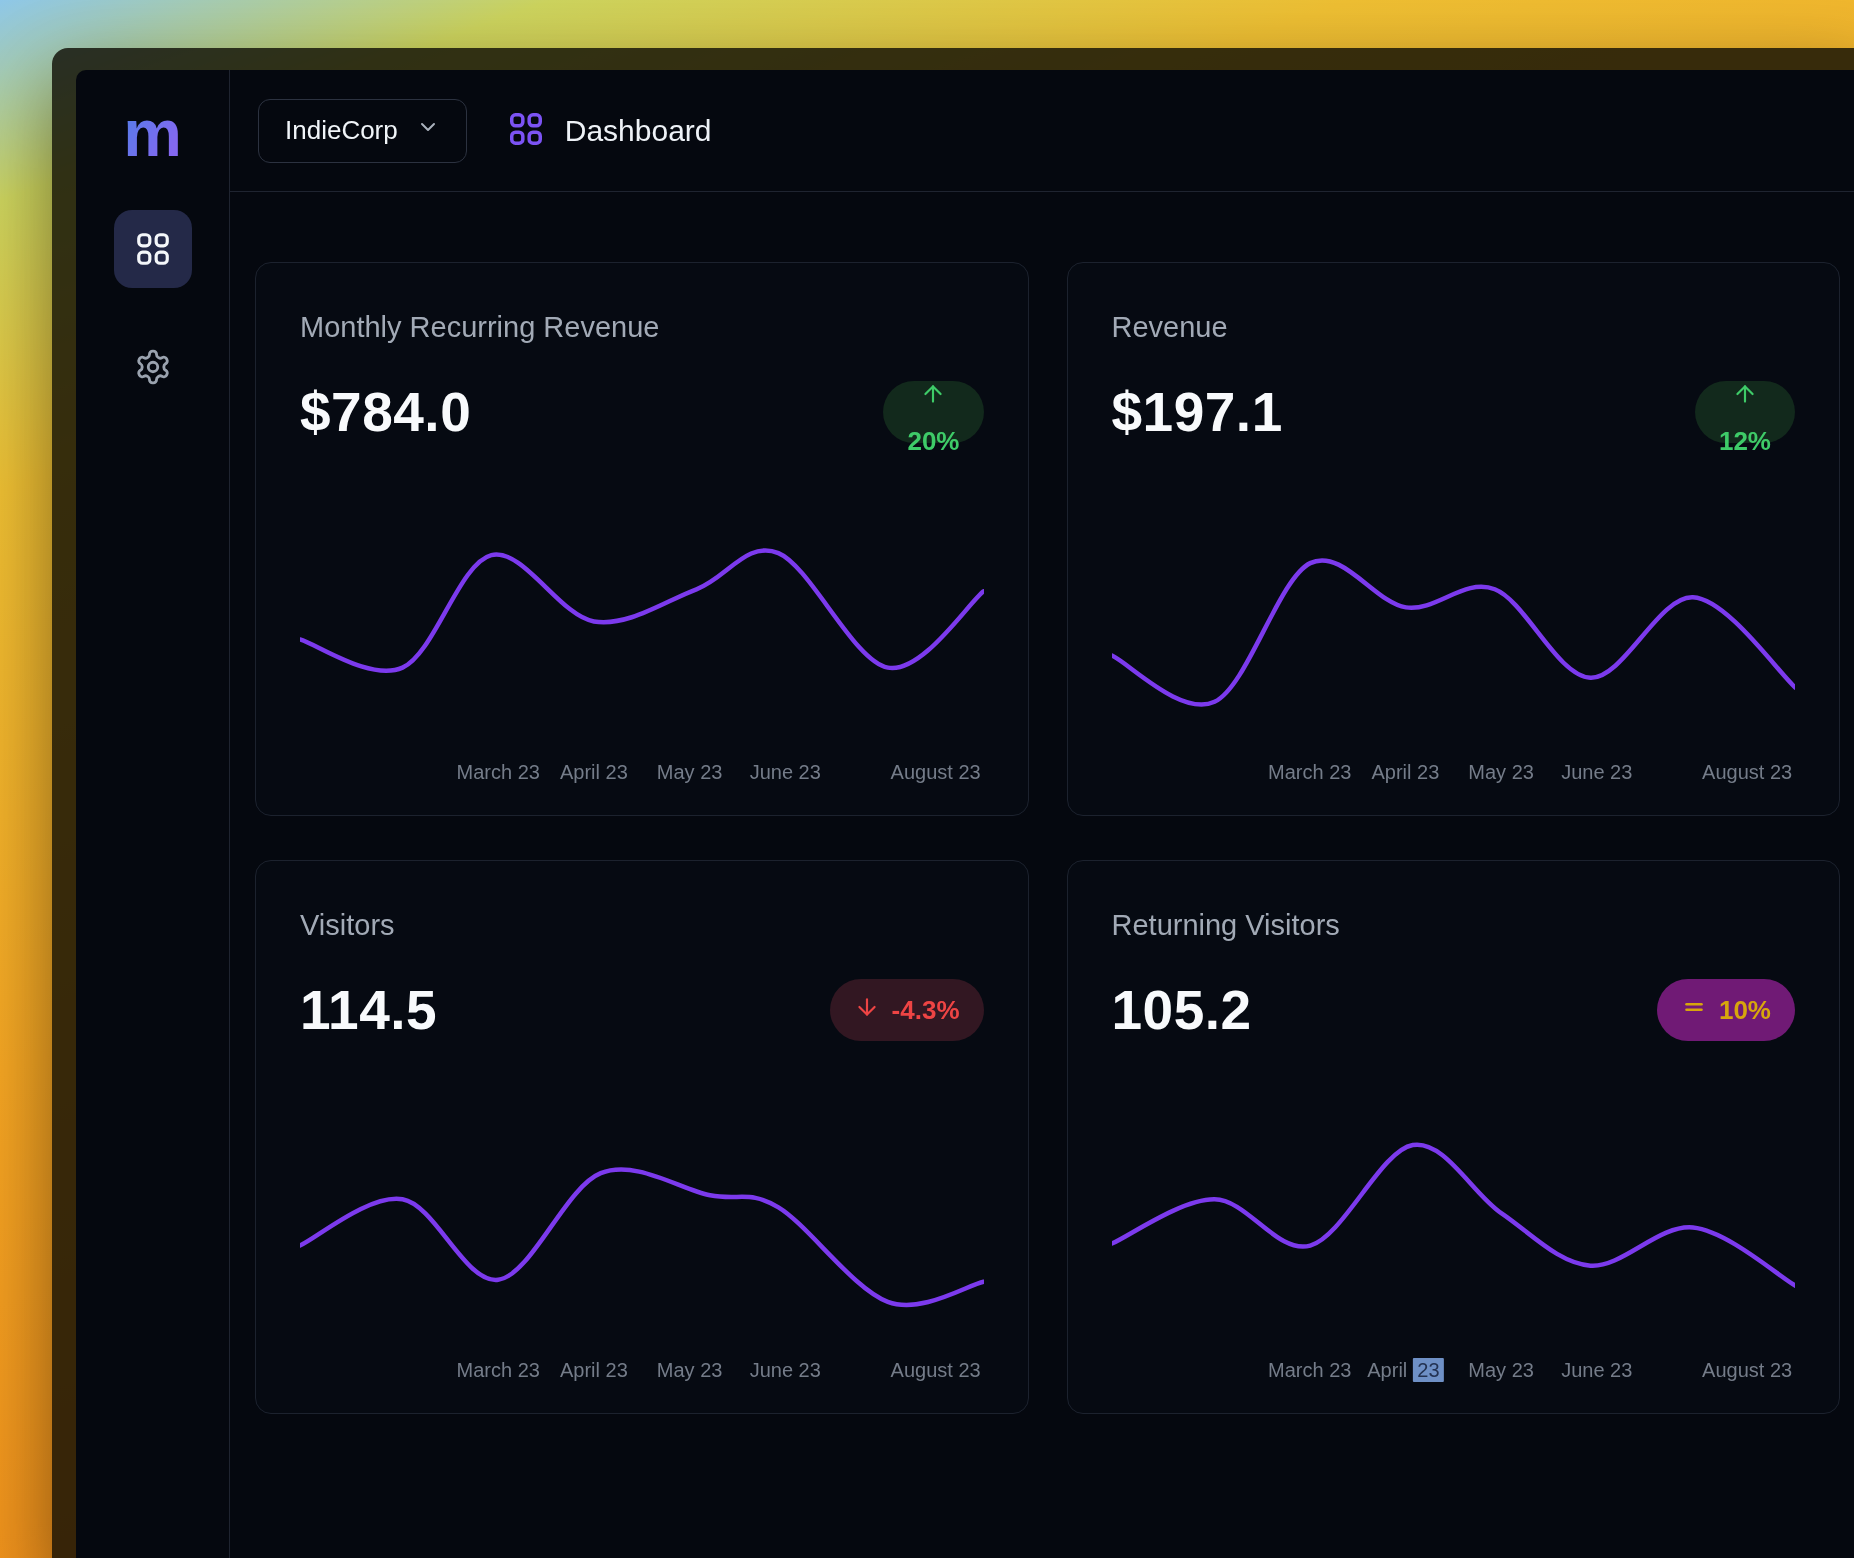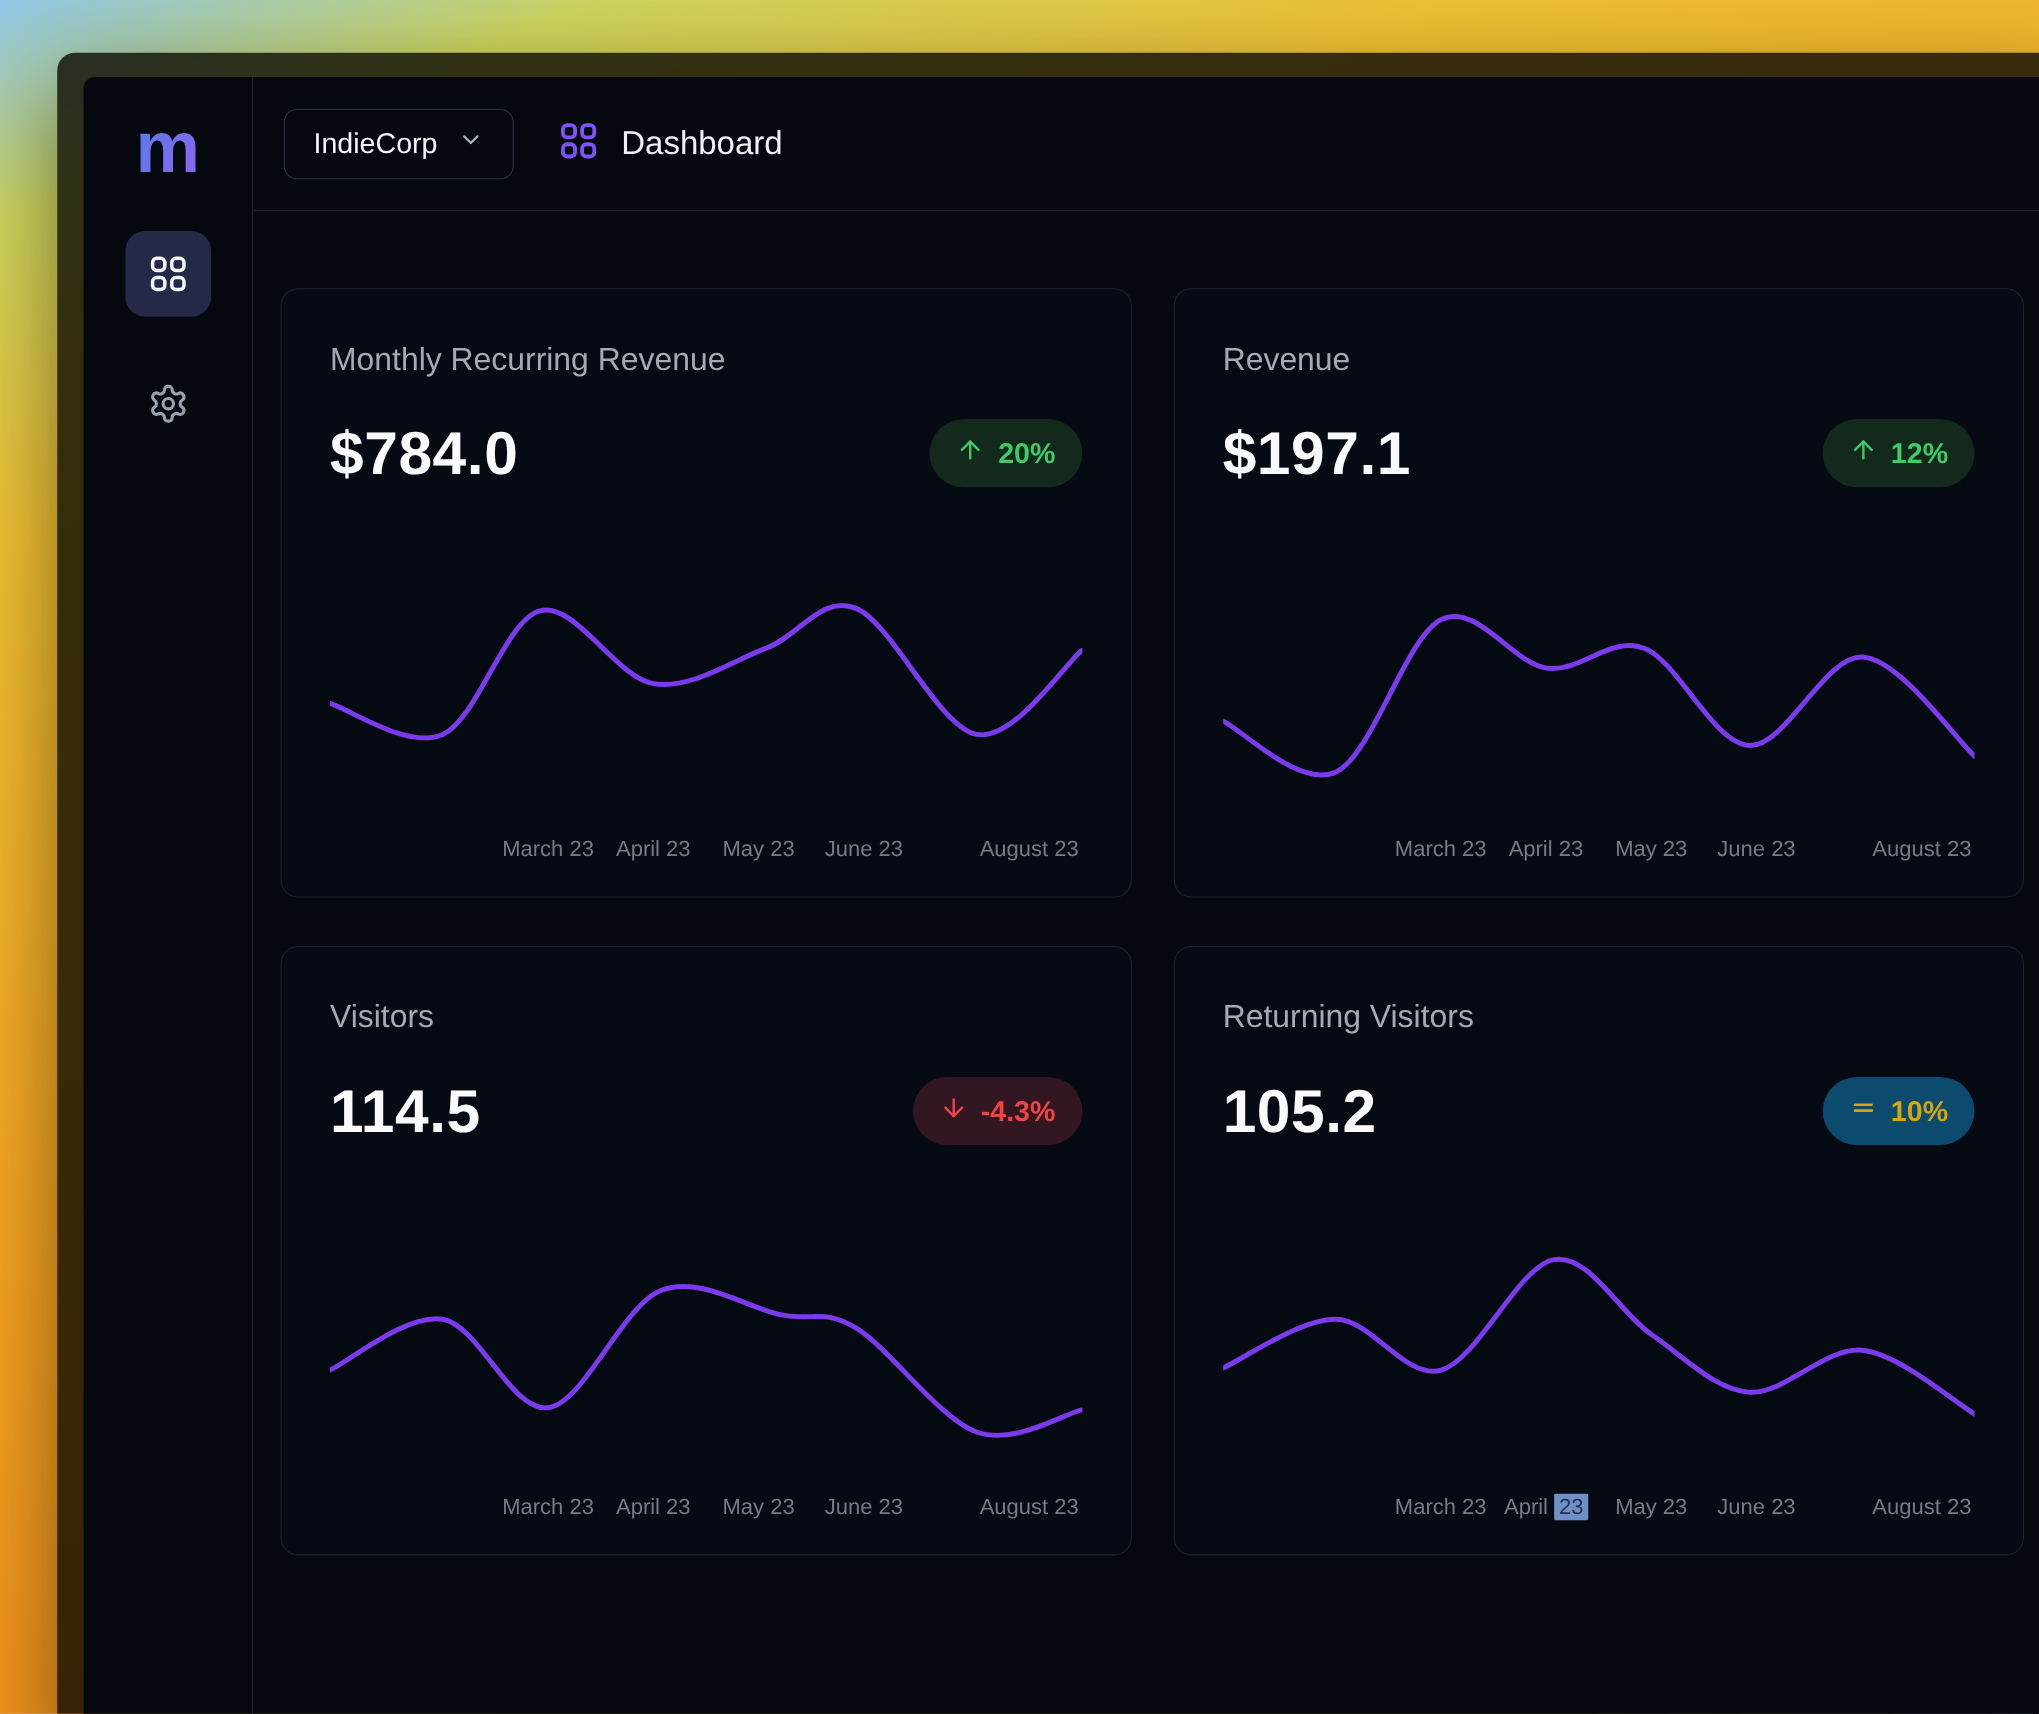--- a/index.html
+++ b/index.html
@@ -81,23 +81,23 @@
     display:flex; flex-direction:column;
   }
   .card-title{ font-size:29px; color:#a2aab6; font-weight:400; }
   .value-row{ display:flex; align-items:center; justify-content:space-between; margin-top:36px; }
   .metric-value{ font-size:55px; font-weight:800; color:#f8fafc; letter-spacing:.5px; }
   .badge{
     display:flex; align-items:center; gap:12px;
     border-radius:999px; padding:0 24px; height:62px;
     font-size:26px; font-weight:600;
   }
-  .badge--up{ background:#12291c; color:#3ecb68; }
+  .badge--up{ background:#12291c; color:#3ecb68;flex-direction:column; }
   .badge--down{ background:#321722; color:#ee4444; }
-  .badge--flat{ background:#0c4a6e; color:#d7a60c;align-items:center; }
+  .badge--flat{ background:#701a75; color:#d7a60c;align-items:center; }
   .chart-wrap{ margin-top:84px; height:215px; }
   .chart-wrap svg{ width:100%; height:215px; display:block; }
   .axis{ position:relative; height:26px; margin-top:18px; }
   .axis-label{
     position:absolute; transform:translateX(-50%); top:0;
     font-size:20px; color:#747c89; white-space:nowrap;
   }
   .axis-label .hl{
     background:#6e90c6; color:#233252;
     padding:1px 4px; margin-left:6px; border-radius:1px;

